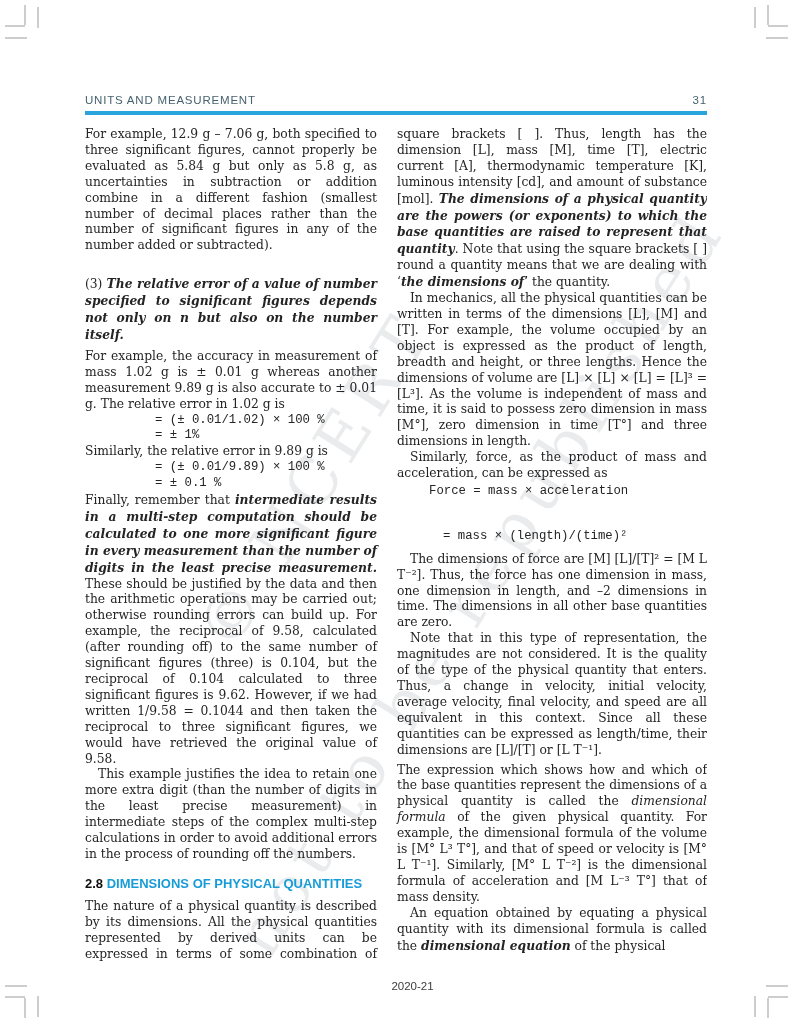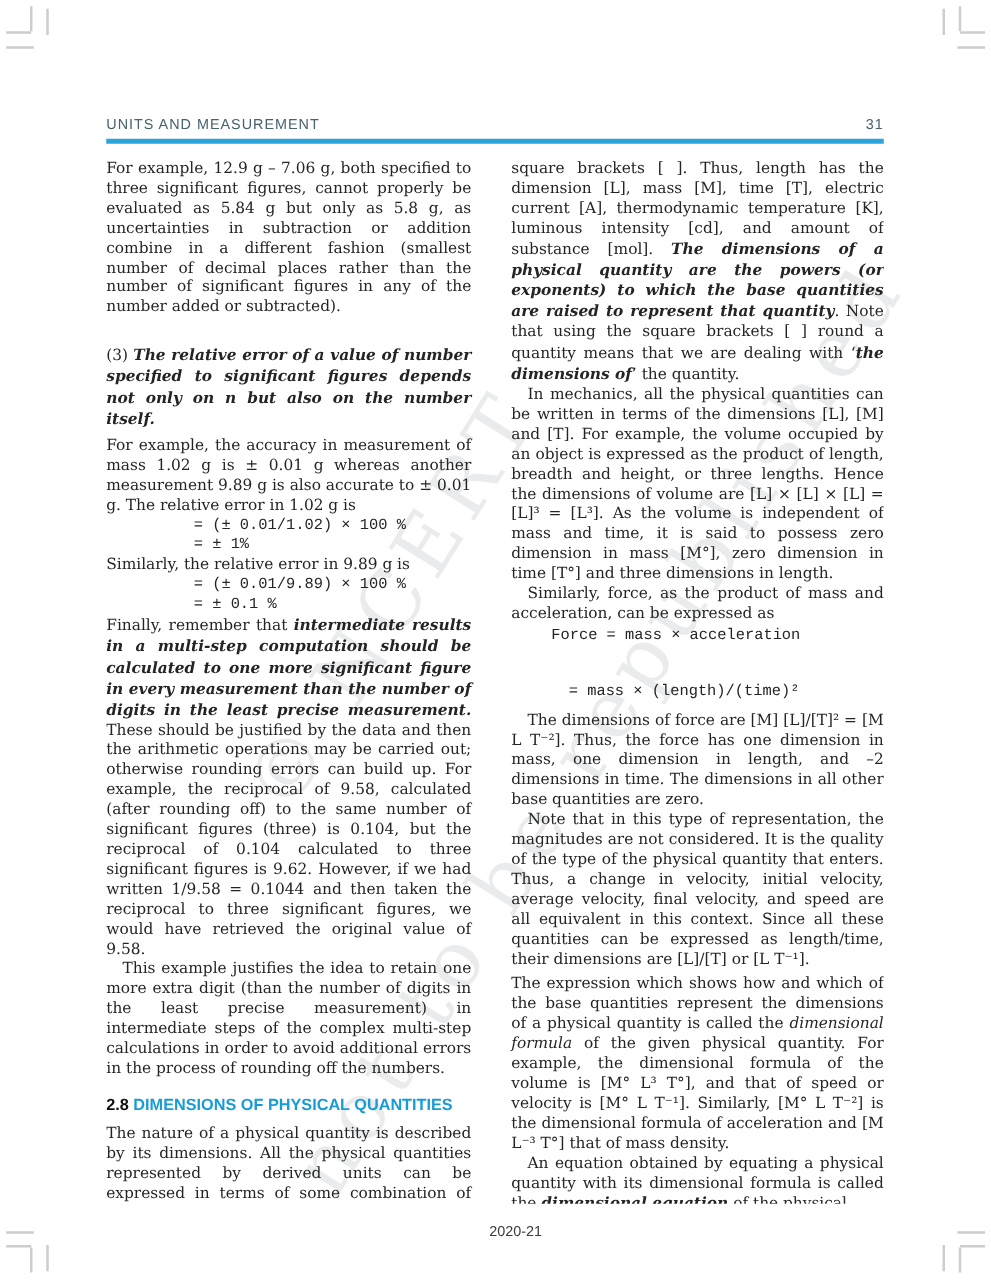--- a/index.html
+++ b/index.html
@@ -22,21 +22,21 @@
   .header{
     position:absolute;left:85px;top:94px;width:622px;
     display:flex;justify-content:space-between;align-items:baseline;
     font-family:"Liberation Sans",sans-serif;
     font-size:11.5px;letter-spacing:0.8px;color:#47626f;
   }
   .header-rule{position:absolute;left:85px;top:111px;width:622px;height:4px;background:#29a5dc;}
   
   .columns{
     position:absolute;left:85px;top:127px;width:622px;height:836px;
-    display:flex;gap:32px;overflow:hidden;
+    display:flex;gap:20px;overflow:hidden;
     font-size:12.3px;line-height:15.9px;text-align:justify;
   }
   .col-left{flex:0 0 292px;width:292px;}
   .col-right{flex:1;}
   .para{margin:0;}
   .para.indent{text-indent:13px;}
   .bold{font-weight:bold;font-style:italic;}
   .italic{font-style:italic;}
   .equation{margin:0;text-align:left;font-family:Liberation Mono, monospace;}
   .sec-heading{

